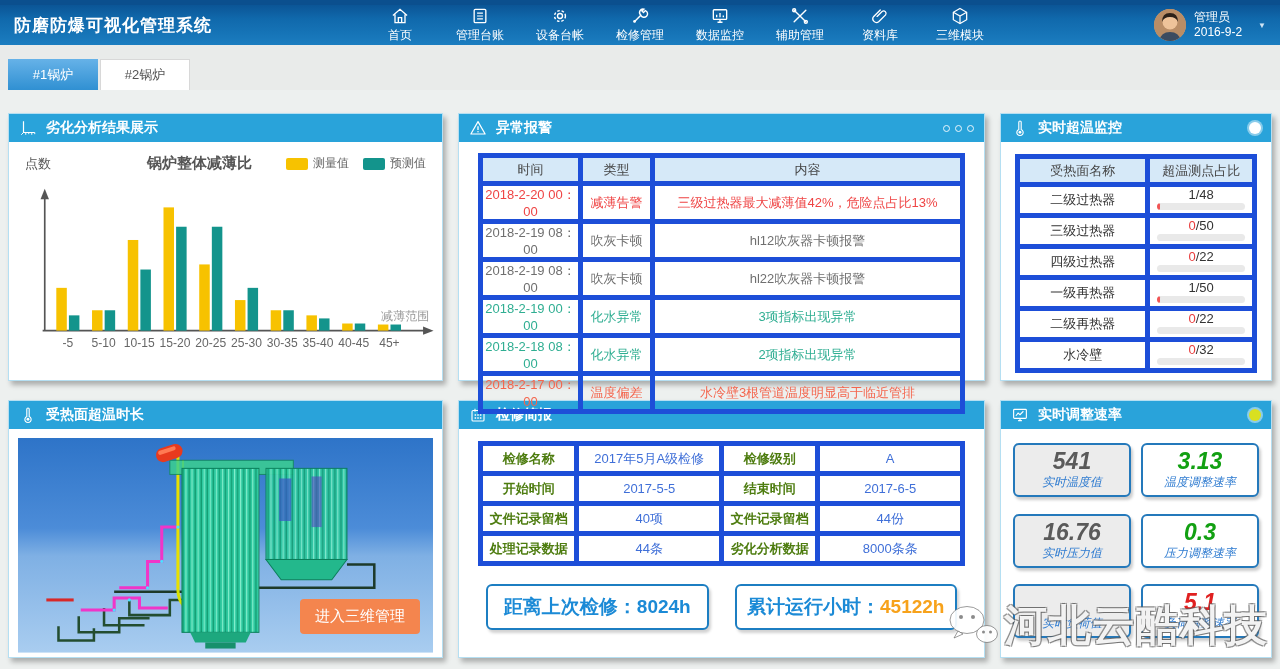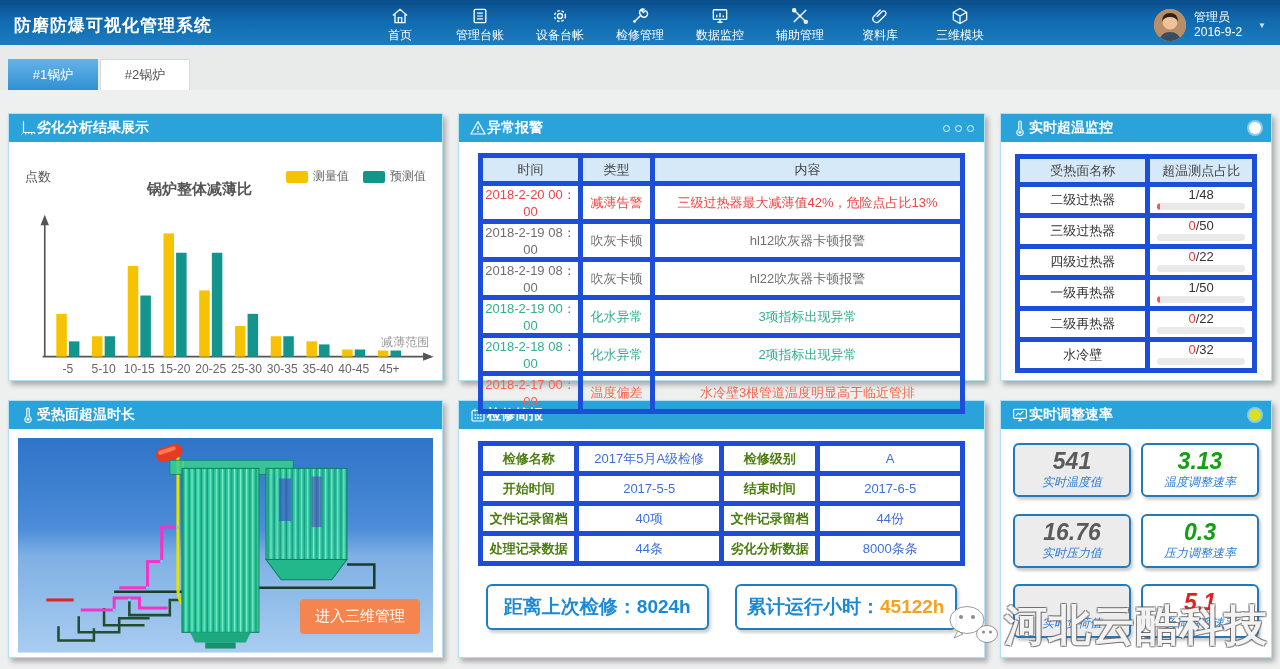--- a/index.html
+++ b/index.html
@@ -27,30 +27,30 @@
   .tab.active { background:linear-gradient(180deg,#66b2e8 0%,#3090d2 100%); color:#fff; }
   .tab.inactive { background:#fff; color:#555; border:1px solid #d8d8d8; border-bottom:none; }
 
   
   .main { display:grid; grid-template-columns:435px 527px 272px; grid-template-rows:268px 258px;
     column-gap:15px; row-gap:19px; margin:23px 8px 0; }
 
   .panel { background:#fff; border:1px solid #b5dff2; box-shadow:3px 4px 5px rgba(0,0,0,.28);
     display:flex; flex-direction:column; }
   .phead { height:28px; flex:none; background:#29a3da; color:#fff; display:flex; align-items:center;
-    padding:0 10px; font-size:14px; font-weight:bold; }
+    gap:9px; padding:0 10px; font-size:14px; font-weight:bold; }
   .phead .picon { width:18px; height:18px; flex:none; }
   .phead .picon svg { width:100%; height:100%; }
   .phead .spacer { flex:1; }
   .pbody { flex:1; position:relative; }
 
   
   .chart-top { display:flex; align-items:center; padding:12px 16px 0 16px; }
   .ylab { font-size:13px; color:#555; }
-  .ctitle { font-size:15px; color:#555; font-weight:bold; margin-left:96px;margin-top:26px; }
+  .ctitle { font-size:15px; color:#555; font-weight:bold; margin-left:96px; }
   .legend { display:flex; gap:14px; margin-left:auto; align-items:center; }
   .lg-item { display:flex; align-items:center; gap:5px; font-size:12px; color:#666; }
   .lg-sw { width:22px; height:12px; border-radius:2px; display:inline-block; }
 
   
   .alarm-body { padding:11px 19px; }
   table.grid { width:100%; border-collapse:collapse; }
   table.grid th, table.grid td { border:5px solid #1d4ed8; font-size:13px; text-align:center; }
   table.grid th { background:#d6e9f8; color:#444; font-weight:normal; height:28px; }
   .alarm-body td { height:31px; }

